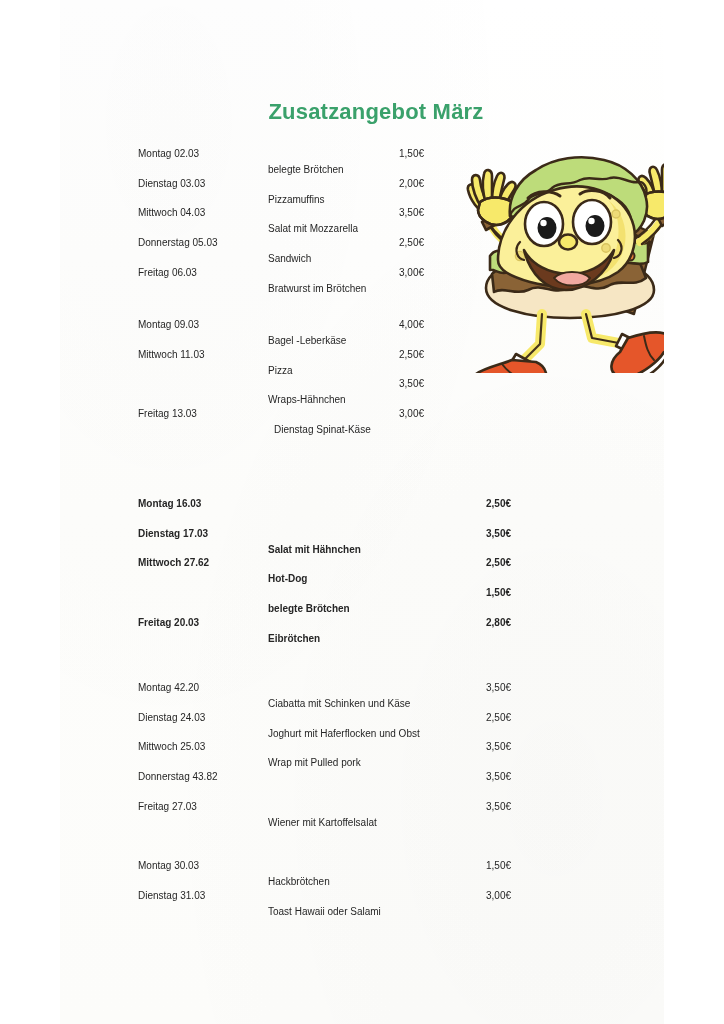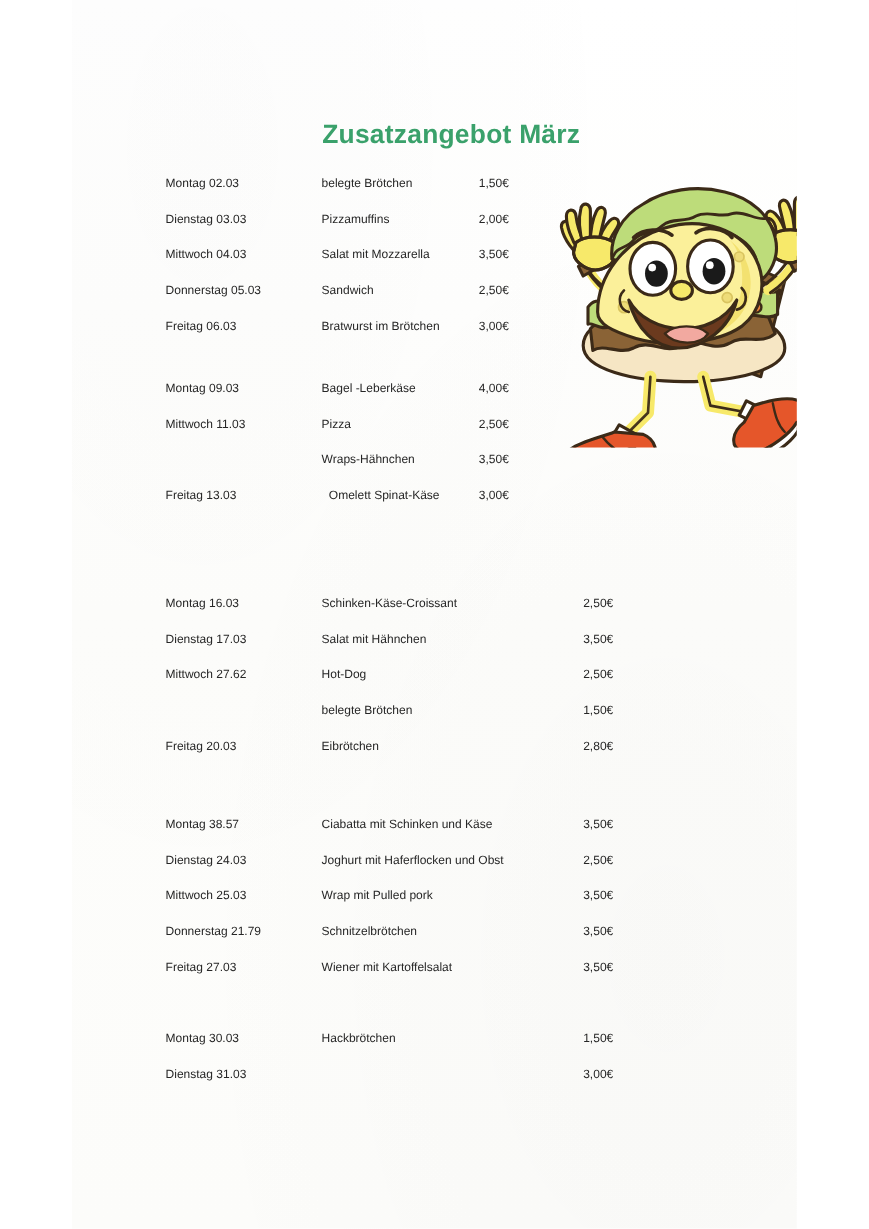--- a/index.html
+++ b/index.html
@@ -64,21 +64,21 @@
     white-space: nowrap;
   }
   .day-cell {
     position: absolute;
     left: 0;
     top: 0;
   }
   .item-cell {
     position: absolute;
     left: 130px;
-    top: 0;
+    top: 16px;
   }
   .item-cell.indented {
     left: 136px;
   }
   .price-cell {
     position: absolute;
     top: 0;
   }
   .price-near .price-cell { left: 261px; }
   .price-far  .price-cell { left: 348px; }
@@ -139,28 +139,27 @@
           <span class="day-cell">Mittwoch 11.03</span>
           <span class="item-cell">Pizza</span>
           <span class="price-cell">2,50€</span>
         </div>
         <div class="menu-row">
           <span class="item-cell">Wraps-Hähnchen</span>
           <span class="price-cell">3,50€</span>
         </div>
         <div class="menu-row">
           <span class="day-cell">Freitag 13.03</span>
-          <span class="item-cell indented">Omelett Spinat-Käse</span>
+          <span class="item-cell indented">Dienstag Spinat-Käse</span>
           <span class="price-cell">3,00€</span>
         </div>
       </div>
-      <div class="week-group price-far" style="top: 489px;">
+      <div class="week-group price-far" style="top: 489px; font-weight: bold;">
         <div class="menu-row">
           <span class="day-cell">Montag 16.03</span>
-          <span class="item-cell">Schinken-Käse-Croissant</span>
           <span class="price-cell">2,50€</span>
         </div>
         <div class="menu-row">
           <span class="day-cell">Dienstag 17.03</span>
           <span class="item-cell">Salat mit Hähnchen</span>
           <span class="price-cell">3,50€</span>
         </div>
         <div class="menu-row">
           <span class="day-cell">Mittwoch 27.62</span>
           <span class="item-cell">Hot-Dog</span>
@@ -171,53 +170,53 @@
           <span class="price-cell">1,50€</span>
         </div>
         <div class="menu-row">
           <span class="day-cell">Freitag 20.03</span>
           <span class="item-cell">Eibrötchen</span>
           <span class="price-cell">2,80€</span>
         </div>
       </div>
       <div class="week-group price-far" style="top: 673px;">
         <div class="menu-row">
-          <span class="day-cell">Montag 38.57</span>
+          <span class="day-cell">Montag 42.20</span>
           <span class="item-cell">Ciabatta mit Schinken und Käse</span>
           <span class="price-cell">3,50€</span>
         </div>
         <div class="menu-row">
           <span class="day-cell">Dienstag 24.03</span>
           <span class="item-cell">Joghurt mit Haferflocken und Obst</span>
           <span class="price-cell">2,50€</span>
         </div>
         <div class="menu-row">
           <span class="day-cell">Mittwoch 25.03</span>
           <span class="item-cell">Wrap mit Pulled pork</span>
           <span class="price-cell">3,50€</span>
         </div>
         <div class="menu-row">
-          <span class="day-cell">Donnerstag 21.79</span>
-          <span class="item-cell">Schnitzelbrötchen</span>
+          <span class="day-cell">Donnerstag 43.82</span>
           <span class="price-cell">3,50€</span>
         </div>
         <div class="menu-row">
           <span class="day-cell">Freitag 27.03</span>
           <span class="item-cell">Wiener mit Kartoffelsalat</span>
           <span class="price-cell">3,50€</span>
         </div>
       </div>
       <div class="week-group price-far" style="top: 851px;">
         <div class="menu-row">
           <span class="day-cell">Montag 30.03</span>
           <span class="item-cell">Hackbrötchen</span>
           <span class="price-cell">1,50€</span>
         </div>
         <div class="menu-row">
           <span class="day-cell">Dienstag 31.03</span>
+          <span class="item-cell">Toast Hawaii oder Salami</span>
           <span class="price-cell">3,00€</span>
         </div>
       </div>
     </div>
 
   <div class="mascot">
     <svg viewBox="0 0 238 235" xmlns="http://www.w3.org/2000/svg">
       <g stroke="#3b2a18" stroke-width="2.6" stroke-linejoin="round" stroke-linecap="round">
 
         <path d="M118 60 L196 96 L176 176 L104 150 Z" fill="#8a6336" stroke-width="2.4"></path>

